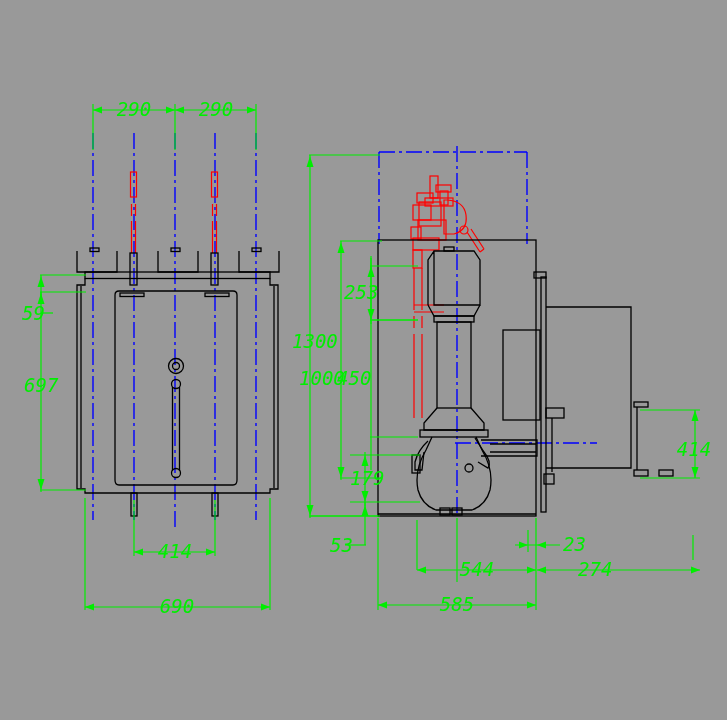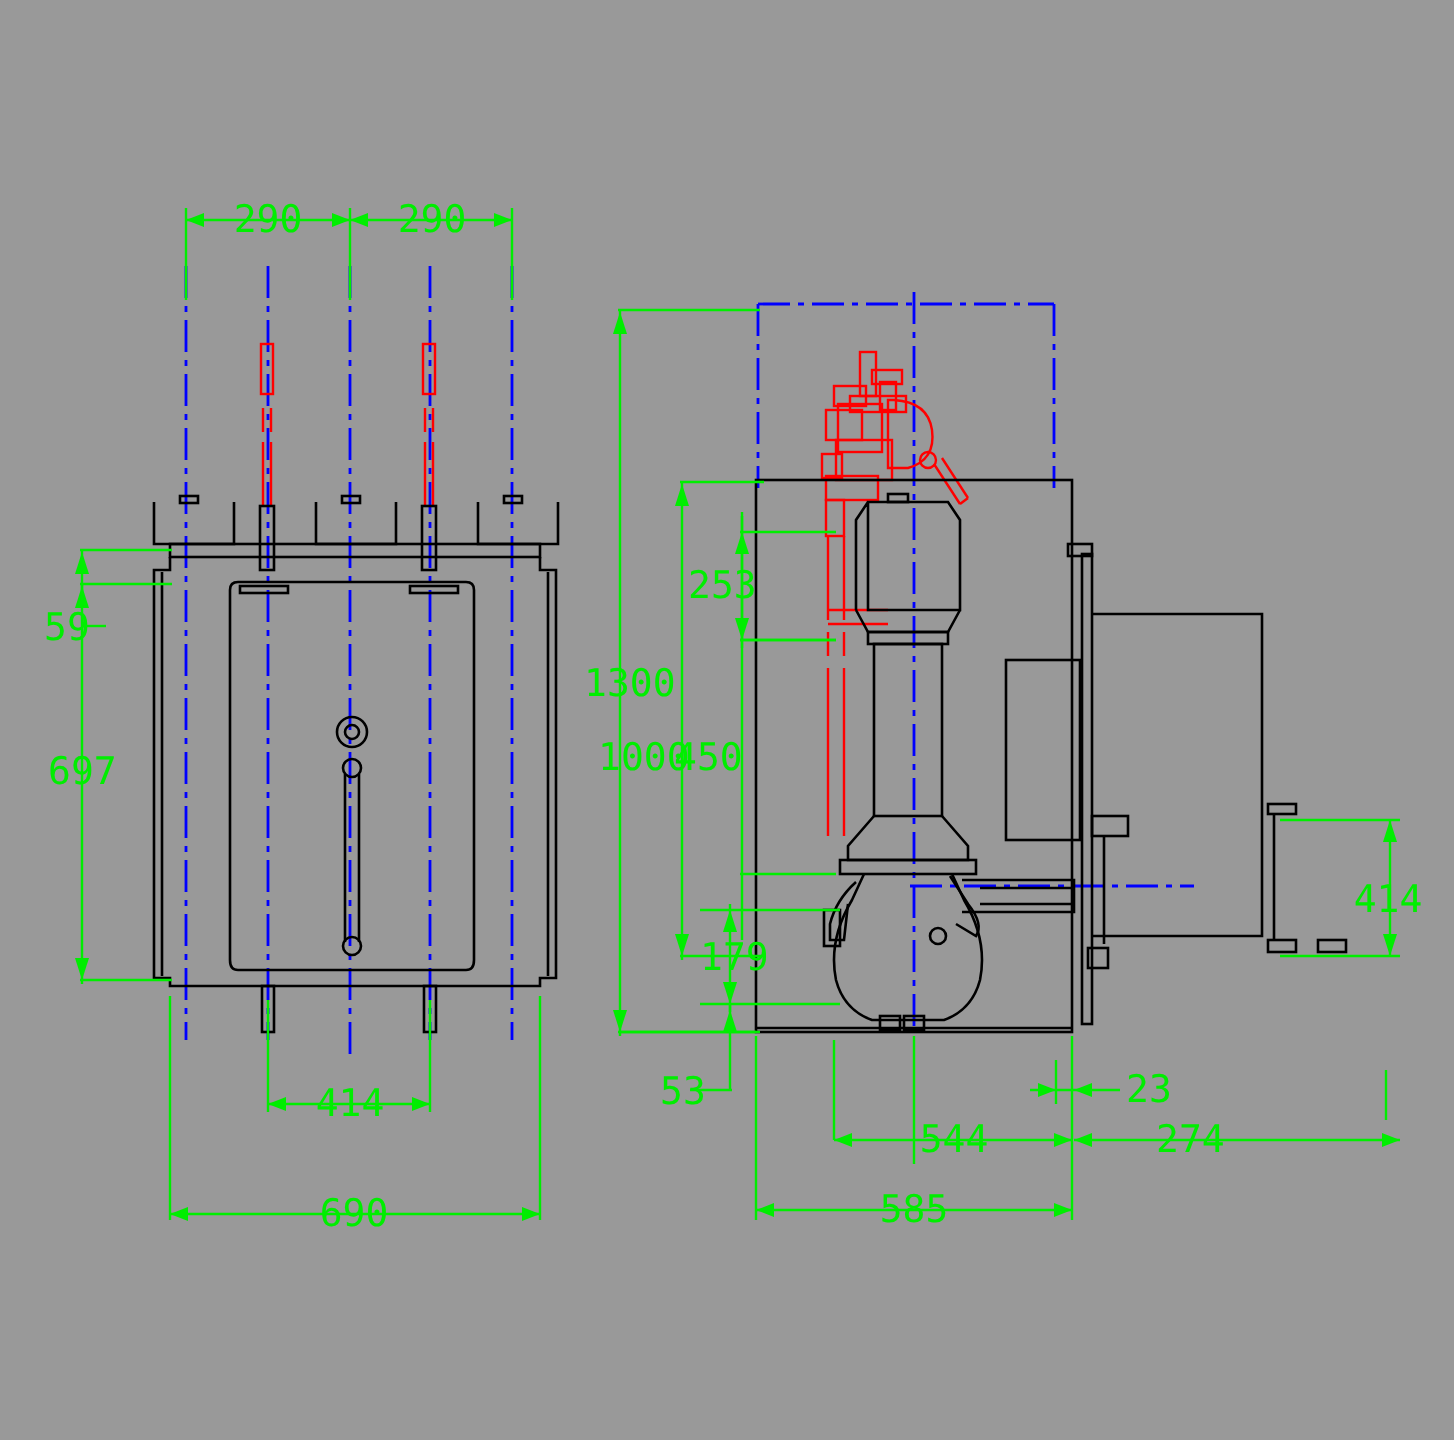--- a/index.html
+++ b/index.html
@@ -1,18 +1,18 @@
 <!DOCTYPE html>
 <html><head>
 <meta charset="utf-8">
 <style>
   html,body{margin:0;padding:0;background:#999999;}
   body{width:727px;height:720px;overflow:hidden;
        font-family:"DejaVu Sans Mono",monospace;}
-  #stage{position:relative;width:727px;height:720px;background:#999999;}
+  #stage{position:relative;width:727px;height:720px;background:#999999;font-style:italic;}
   svg{position:absolute;top:0;left:0;}
   text{font-family:"DejaVu Sans Mono",monospace;}
 </style>
 </head>
 <body>
 
 <div id="stage">
 
 <svg width="727" height="720" viewBox="0 0 727 720">
 

